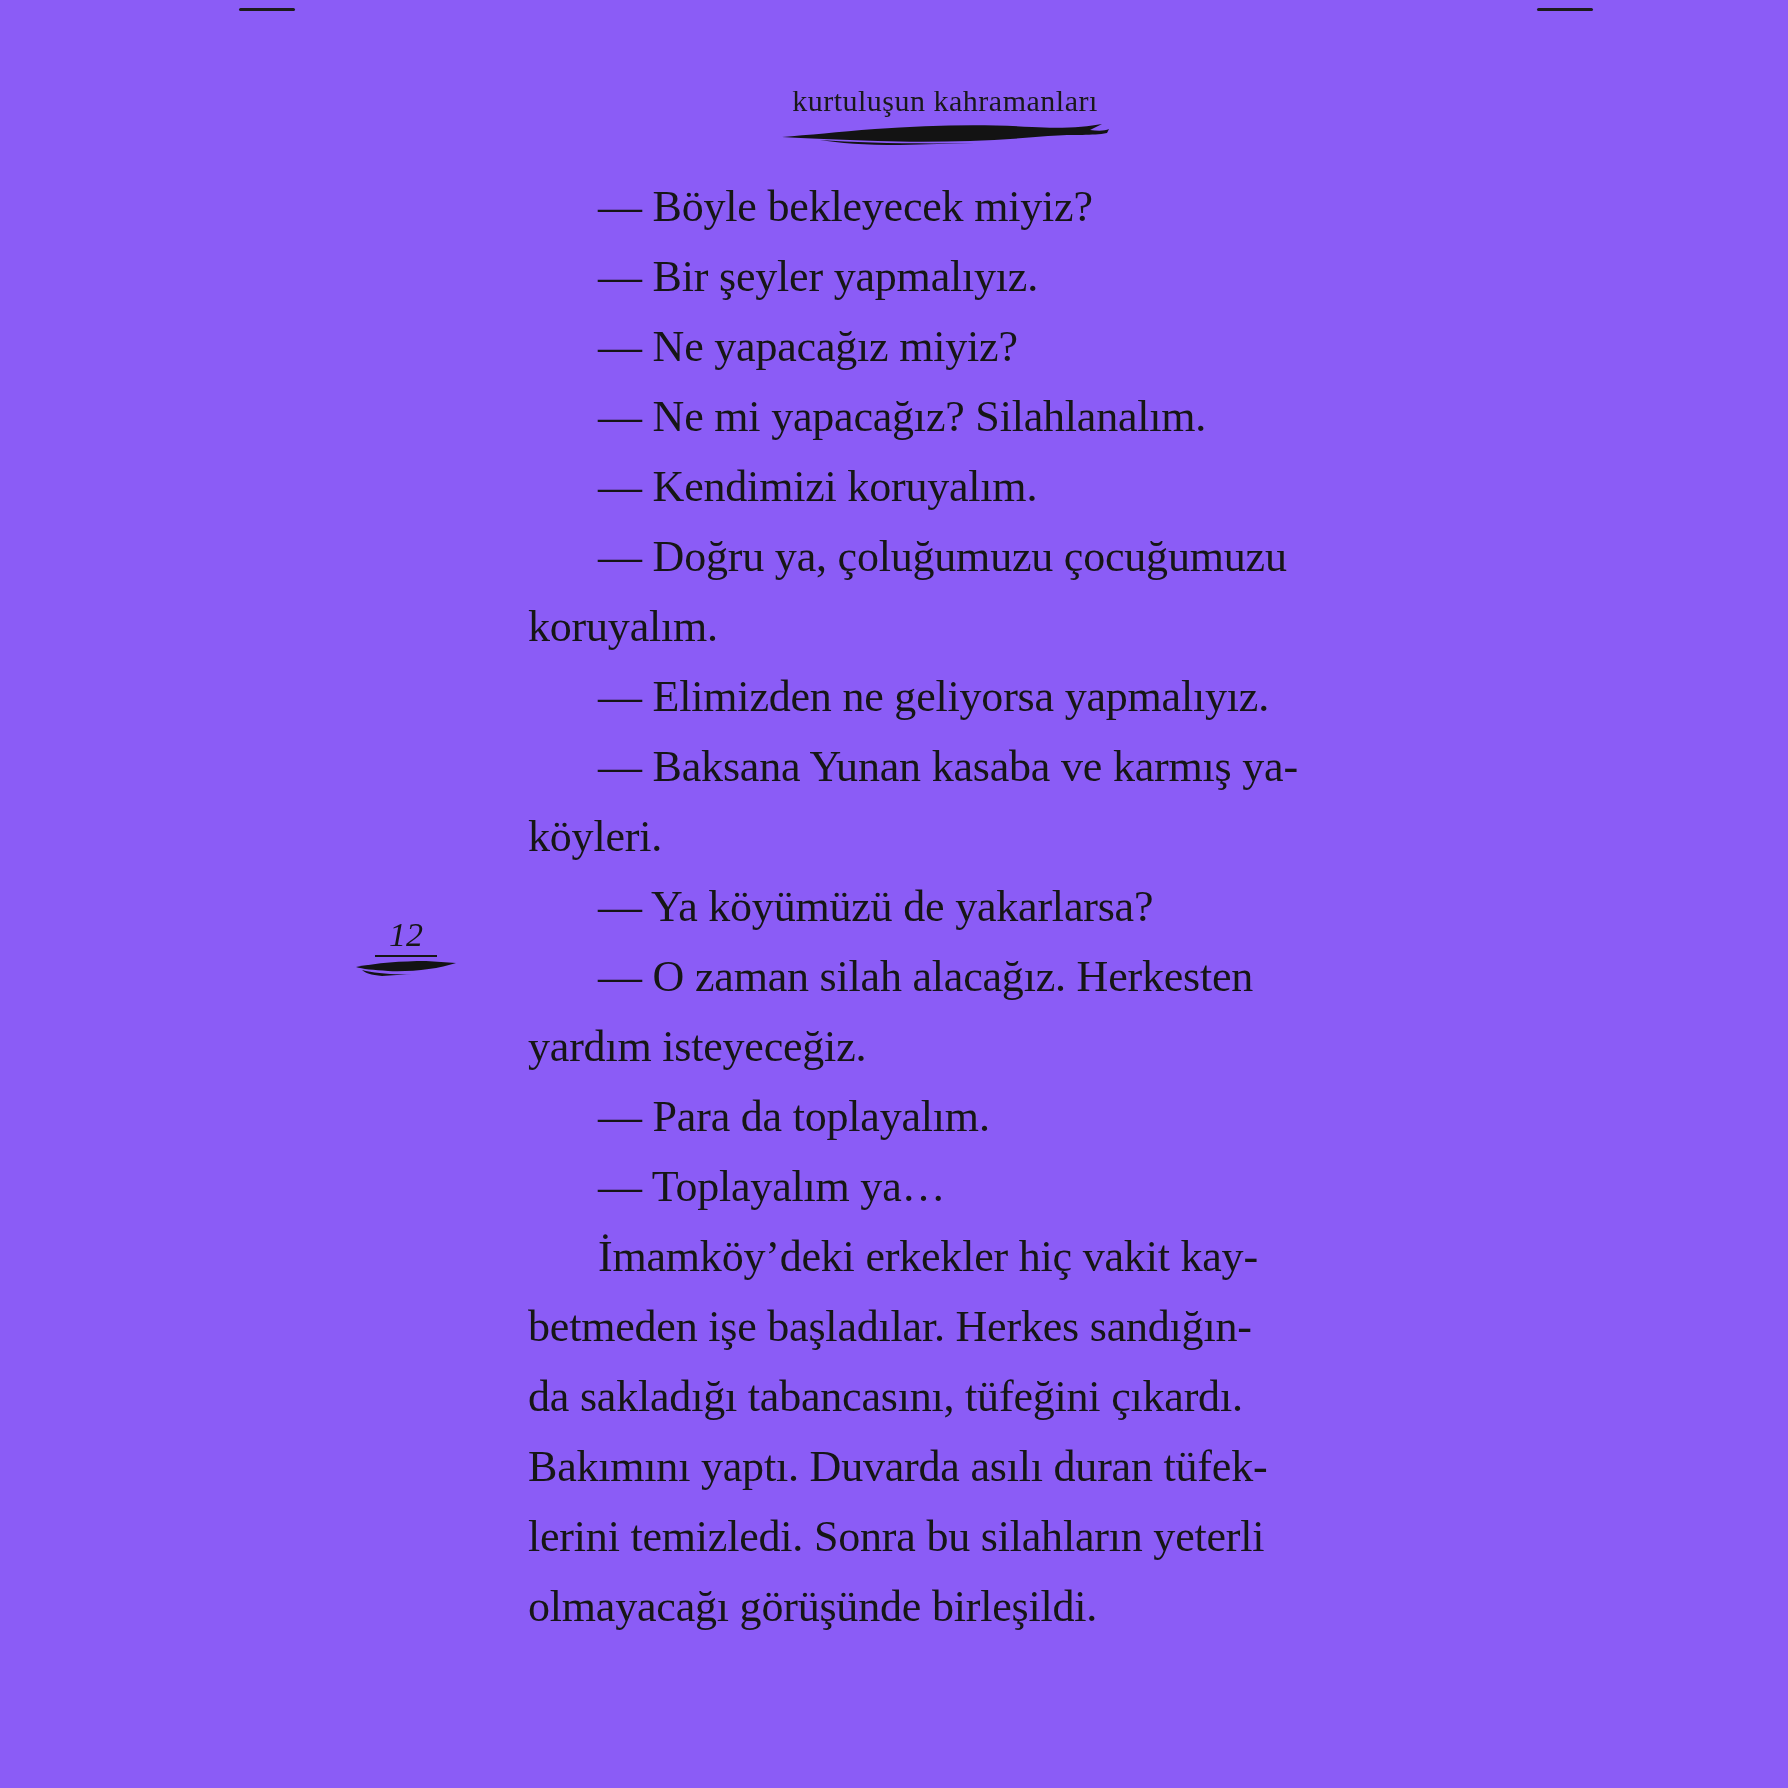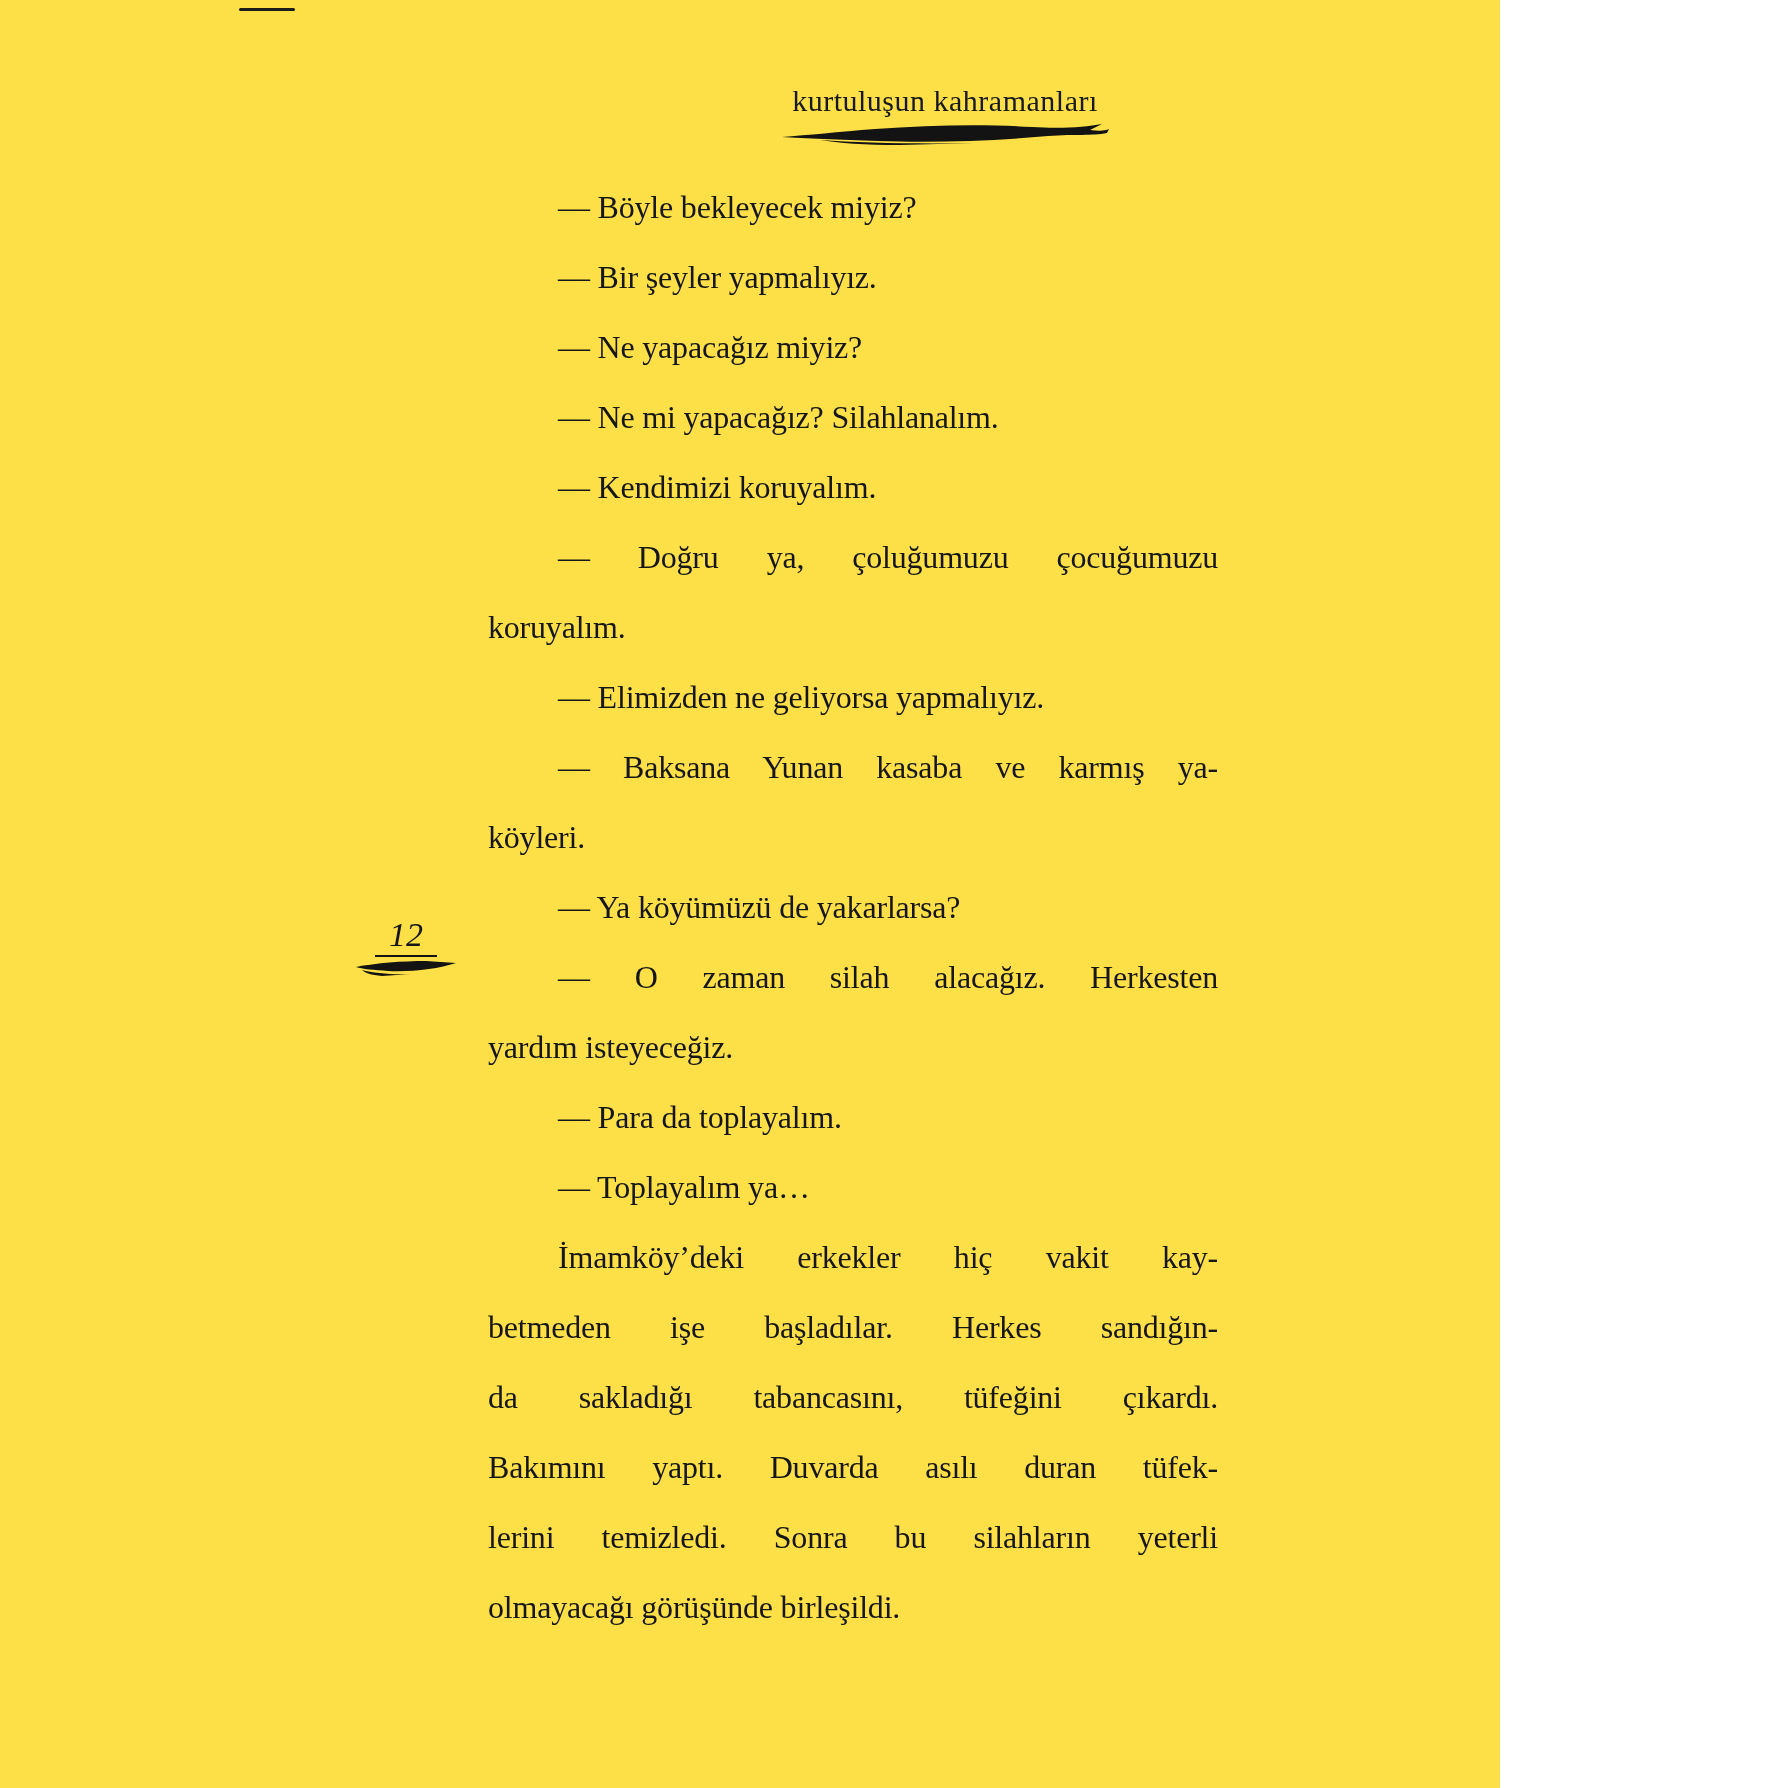--- a/index.html
+++ b/index.html
@@ -1,20 +1,20 @@
 <!DOCTYPE html>
 <html lang="tr"><head>
 <meta charset="utf-8">
 <style>
   * { margin:0; padding:0; box-sizing:border-box; }
   html,body { background:#ffffff; }
   .page {
     position:relative;
-    width:1500px; height:1788px;
-    background:#fde047;
+    width:1788px; height:1788px;
+    background:#8b5cf6;
     color:#161616;
     font-family:"Liberation Serif","DejaVu Serif",serif;
     overflow:hidden;
   }
   
   .corner-mark {
     position:absolute; top:8px; height:3px;
     background:#1c1c1c; border-radius:2px;
   }
   .corner-left  { left:239px; width:56px; }
@@ -43,24 +43,25 @@
     padding:0 14px 1px;
     border-bottom:2px solid #151515;
   }
   .folio-swash { display:block; margin:-1px auto 0; width:104px; height:20px; }
 
   
   .text-column {
     position:absolute; left:488px; top:172px; width:730px;
   }
   .line {
-    font-size:32px;
+    font-size:44px;
     line-height:70px; height:70px;
     white-space:nowrap;
     letter-spacing:-0.2px;
+    margin-left:40px;
   }
   .indent { padding-left:70px; }
   .just {
     text-align:justify;
     text-align-last:justify;
     -moz-text-align-last:justify;
   }
 </style>
 </head>
 <body>

